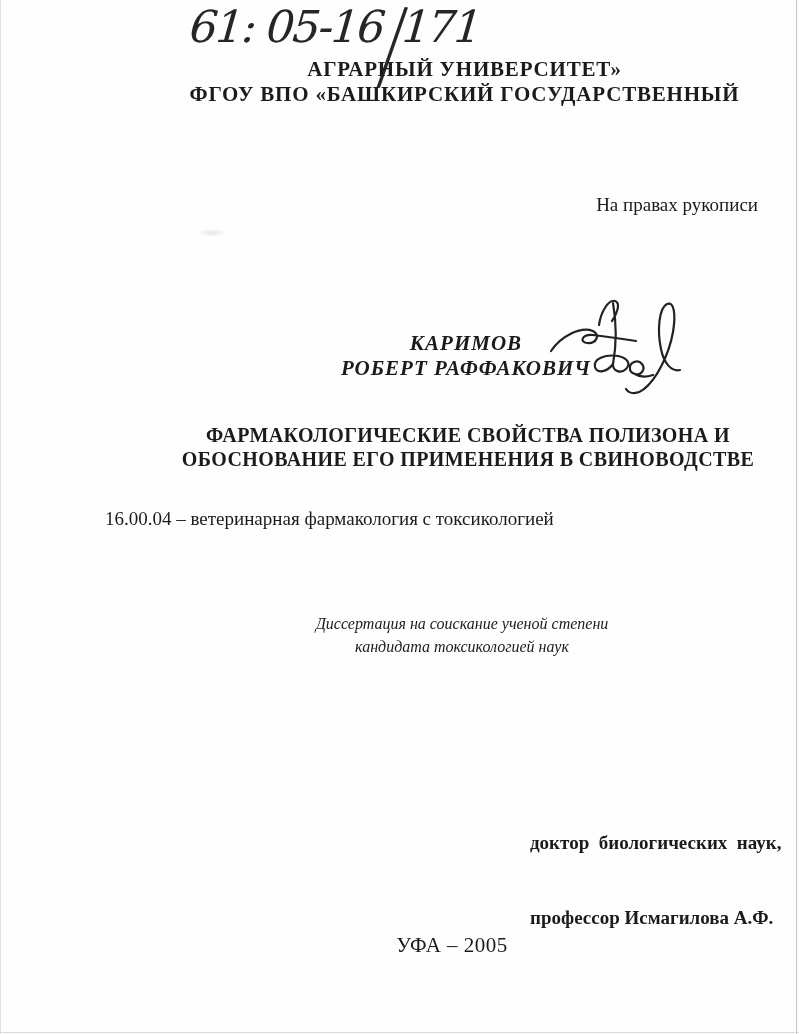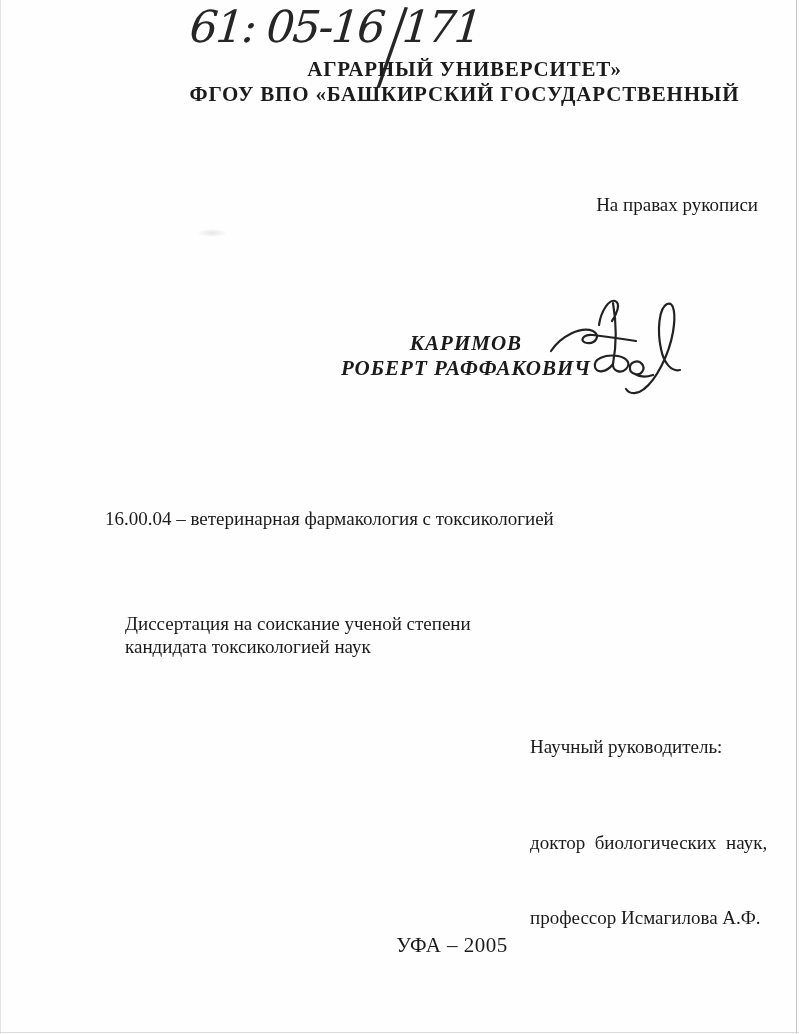--- a/index.html
+++ b/index.html
@@ -80,36 +80,38 @@
   .specialty {
     position: absolute;
     top: 508px; left: 105px; width: 694px;
     text-align: left;
     font-size: 19px;
   }
 
   .degree {
     position: absolute;
     top: 612px; left: 125px; width: 674px;
-    text-align: left;
-    font-size: 19px;
+    text-align: center;
+    font-size: 16px;
     line-height: 23px;
+    font-style: italic;
   }
 
   .supervisor-label {
     position: absolute;
     top: 736px; left: 530px;
     font-size: 19px;
   }
   .supervisor-text {
     position: absolute;
     top: 780px; left: 530px;
     font-size: 19px;
     line-height: 25px;
     white-space: pre;
+    font-weight: bold;
   }
 
   .city-year {
     position: absolute;
     top: 933px; left: 105px; width: 694px;
     text-align: center;
     font-weight: normal;
     font-size: 21px;
     letter-spacing: 0.5px;
   }
@@ -146,29 +148,32 @@
     <div>РОБЕРТ РАФФАКОВИЧ</div>
   </div>
 
   <svg class="signature" width="150" height="110" viewBox="0 0 150 110" fill="none" stroke="#222222" stroke-width="2.2" stroke-linecap="round">
     <path d="M53,33 C55,19 63,7 69,9 C75,11 71,22 66,29 M67,11 C70,28 71,50 67,72"></path>
     <path d="M5,59 C15,44 35,34 47,39 C55,43 50,52 41,51 C33,50 36,42 47,43 C64,45 78,47 90,49"></path>
     <path d="M67,72 C61,80 51,82 49,75 C47,67 59,62 72,64 C82,66 85,72 80,77 C75,82 67,79 67,73 M84,77 C83,70 92,67 96,72 C100,77 95,84 89,82 C86,81 84,79 84,77 M89,82 C95,86 101,85 107,83"></path>
     <path d="M98,97 C110,88 123,63 127,40 C130,22 128,9 121,12 C113,16 111,38 115,57 C118,72 126,80 134,78 M98,97 C92,102 84,103 80,97"></path>
   </svg>
 
+  <div class="diss-title">
+    <div>ФАРМАКОЛОГИЧЕСКИЕ СВОЙСТВА ПОЛИЗОНА И</div>
+    <div>ОБОСНОВАНИЕ ЕГО ПРИМЕНЕНИЯ В СВИНОВОДСТВЕ</div>
+  </div>
 
   <div class="specialty">16.00.04 – ветеринарная фармакология с токсикологией</div>
 
   <div class="degree">
     <div>Диссертация на соискание ученой степени</div>
     <div>кандидата токсикологией наук</div>
   </div>
 
-  <div class="supervisor-label">Научный руководитель:</div>
 
   <div class="supervisor-text">
     <div>доктор  биологических  наук,</div>
     <div>профессор Исмагилова А.Ф.</div>
   </div>
 
   <div class="city-year">УФА – 2005</div>
 
   <div class="edge-left"></div>
   <div class="edge-right"></div>

